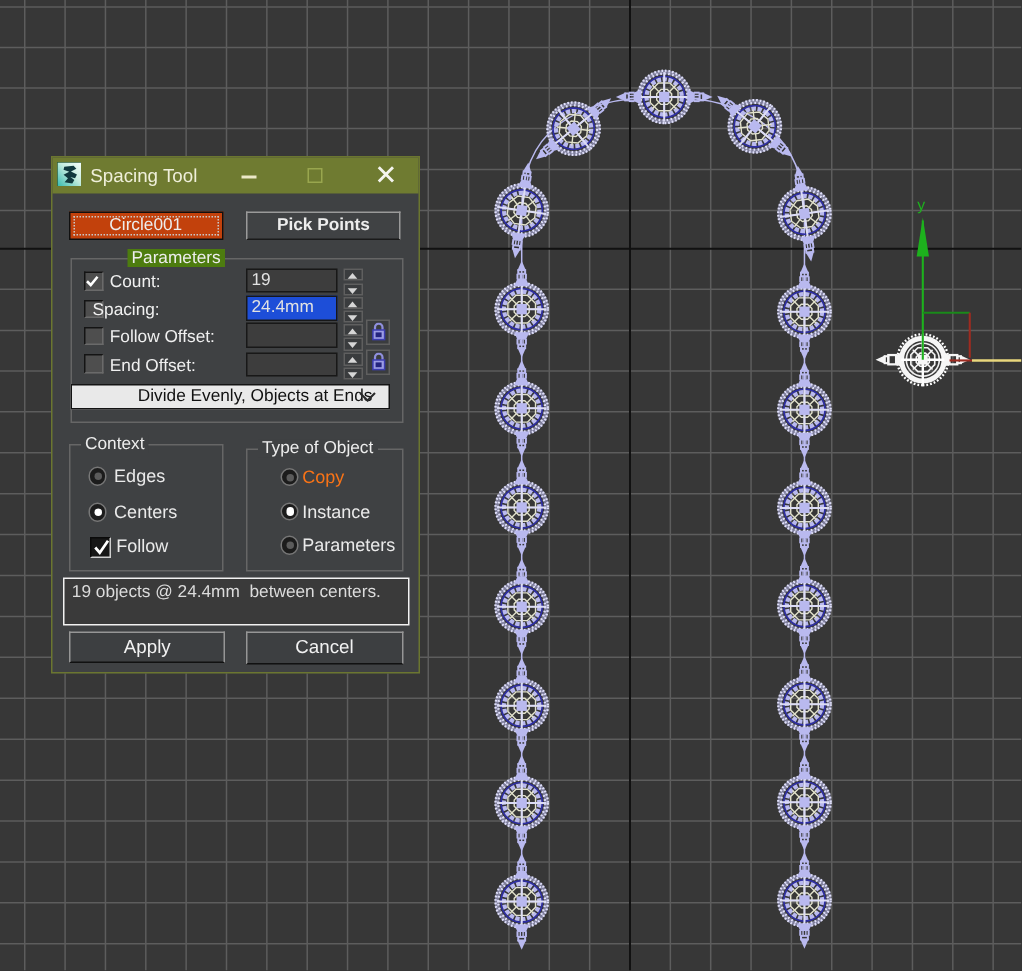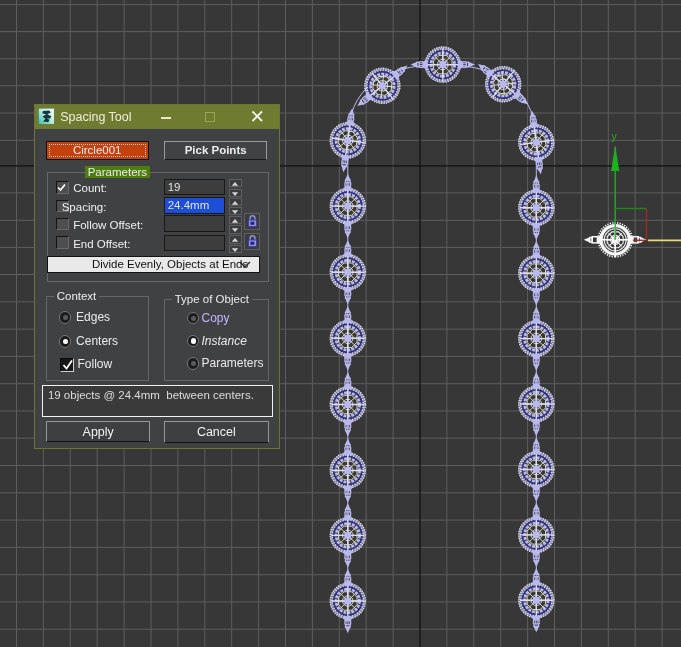--- a/index.html
+++ b/index.html
@@ -285,25 +285,25 @@
 <div style="position:absolute;left:41.4px;top:229.3px;font-size:12px;color:#eaeaea;">Centers</div>
 <div style="position:absolute;left:25.8px;top:253.3px;width:12px;height:12px;background:#171717;border-top:1.5px solid #0a0a0a;border-left:1.5px solid #0a0a0a;border-right:1px solid #cfcfcf;border-bottom:1px solid #cfcfcf;">
       <svg width="12" height="12" style="position:absolute;left:0.5px;top:0.5px">
         <path d="M1.5,6 L4.5,9.5 L10,1.5" stroke="#fff" stroke-width="1.8" fill="none"></path>
       </svg>
     </div>
 <div style="position:absolute;left:42.8px;top:252.60000000000002px;font-size:12px;color:#eaeaea;">Follow</div>
 <div style="position:absolute;left:152.2px;top:207.39999999999998px;width:10.6px;height:10.6px;border-radius:50%;background:#1c1c1c;border:0.5px solid #777;">
       <div style="position:absolute;left:2.7px;top:2.7px;width:5.2px;height:5.2px;border-radius:50%;background:#5b5b5b;"></div>
     </div>
-<div style="position:absolute;left:166.8px;top:206.2px;font-size:12px;color:#c4b5fd;">Copy</div>
+<div style="position:absolute;left:166.8px;top:206.2px;font-size:12px;color:#f97316;">Copy</div>
 <div style="position:absolute;left:152.2px;top:230.29999999999998px;width:10.6px;height:10.6px;border-radius:50%;background:#1c1c1c;border:0.5px solid #777;">
       <div style="position:absolute;left:2.7px;top:2.7px;width:5.2px;height:5.2px;border-radius:50%;background:#fff;"></div>
     </div>
-<div style="position:absolute;left:166.8px;top:229.1px;font-size:12px;color:#eaeaea;font-style:italic;">Instance</div>
+<div style="position:absolute;left:166.8px;top:229.1px;font-size:12px;color:#eaeaea;">Instance</div>
 <div style="position:absolute;left:152.2px;top:252.7px;width:10.6px;height:10.6px;border-radius:50%;background:#1c1c1c;border:0.5px solid #777;">
       <div style="position:absolute;left:2.7px;top:2.7px;width:5.2px;height:5.2px;border-radius:50%;background:#5b5b5b;"></div>
     </div>
 <div style="position:absolute;left:166.8px;top:251.5px;font-size:12px;color:#eaeaea;">Parameters</div>
 <div style="position:absolute;left:7.7px;top:280.6px;width:230.2px;height:31.7px;background:#3a3a3a;border:1.8px solid #f2f2f2;box-sizing:border-box;">
       <div style="position:absolute;left:4.5px;top:3.4px;font-size:11.5px;color:#dcdcdc;text-align:center;">19 objects @ 24.4mm&nbsp; between centers.</div>
     </div>
 <div style="position:absolute;left:11.5px;top:316.8px;width:104px;height:21.1px;background:#3d3f41;border:1px solid #969696;border-bottom:1.6px solid #111;box-sizing:border-box;text-align:center;"><span style="font-size:12.5px;color:#f2f2f2;line-height:19px;">Apply</span></div>
 <div style="position:absolute;left:129px;top:316.7px;width:105.3px;height:21.5px;background:#3d3f41;border:1px solid #969696;border-bottom:1.6px solid #111;box-sizing:border-box;text-align:center;"><span style="font-size:12.5px;color:#f2f2f2;line-height:19px;">Cancel</span></div>
 </div>

